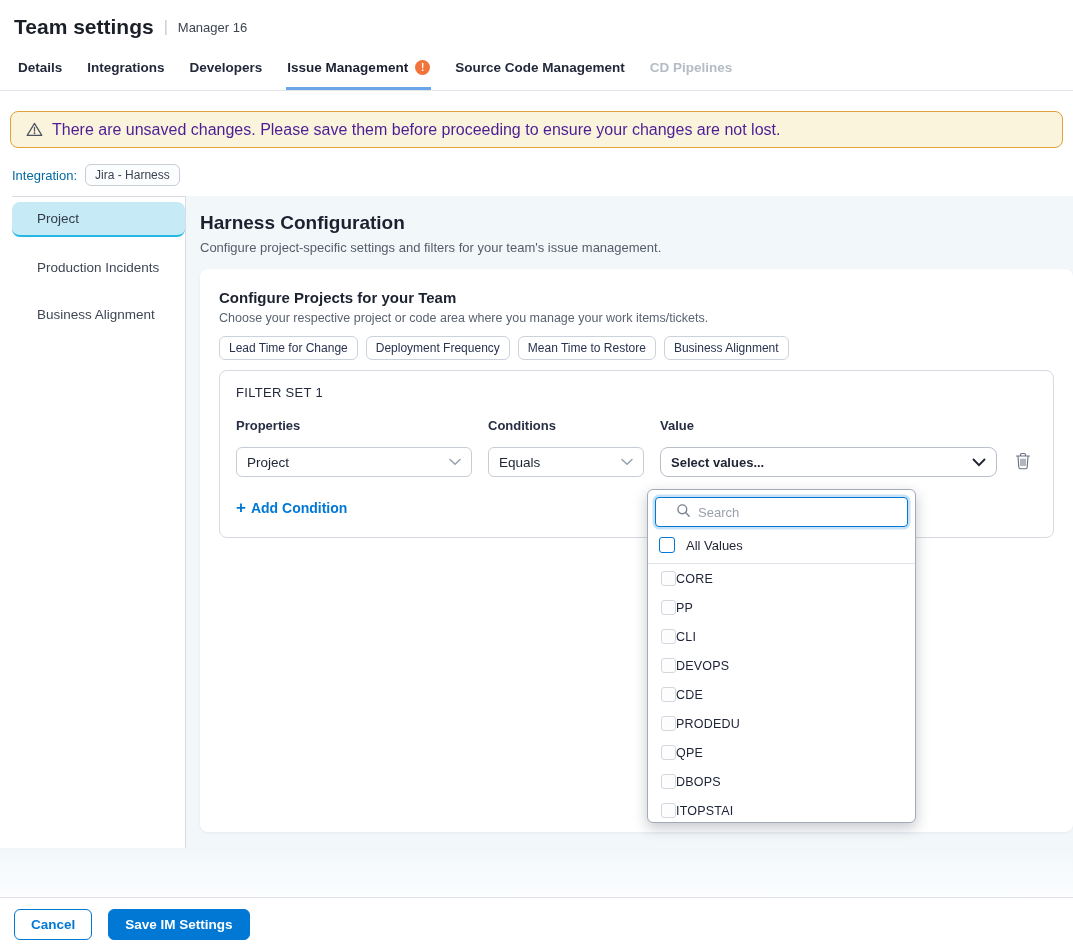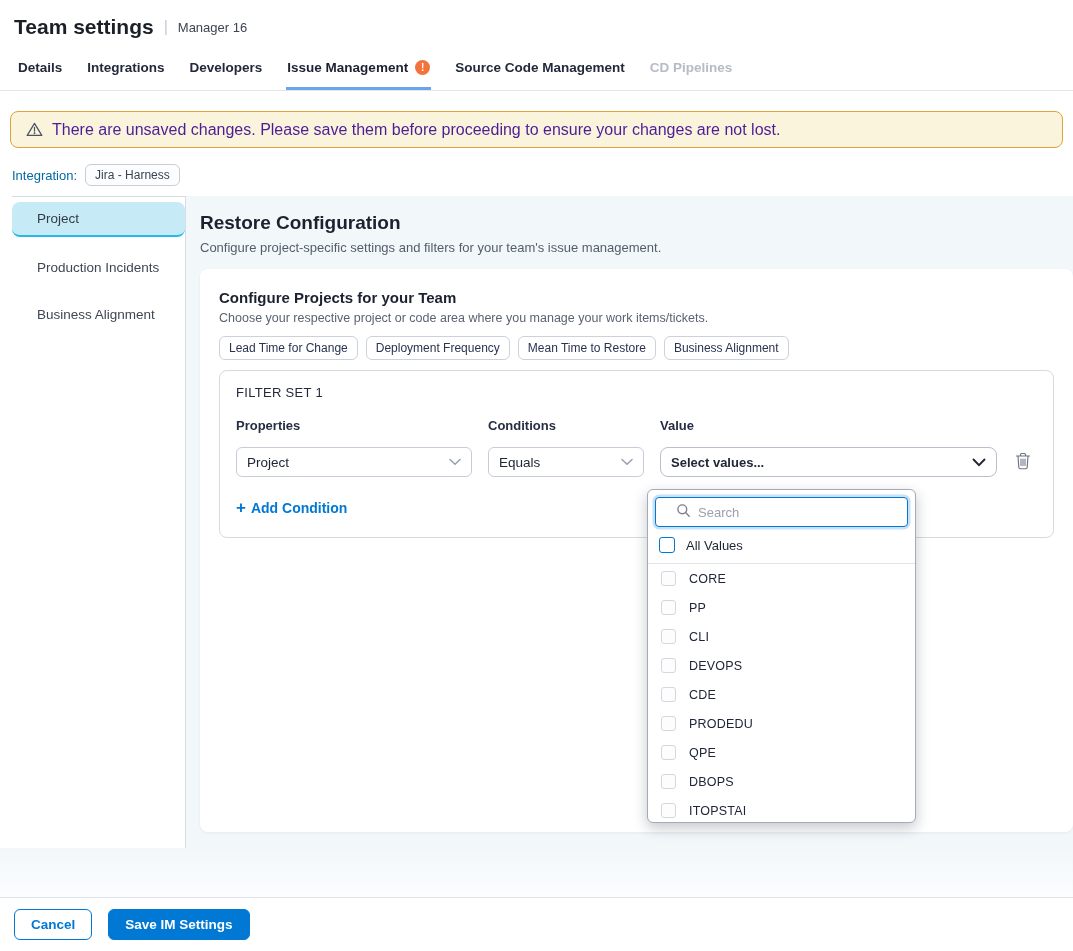--- a/index.html
+++ b/index.html
@@ -81,21 +81,21 @@
   .search-wrap input { border:none; outline:none; font-size:13px; color:#20263a; width:100%;
                        font-family:"Liberation Sans", sans-serif; background:transparent; }
   .search-wrap input::placeholder { color:#9aa1ad; }
   .allvals { display:flex; align-items:center; gap:11px; padding:4px 10px 10px 11px;
              border-bottom:1px solid #e0e3e9; cursor:pointer; }
   .allvals-label { font-size:13px; color:#1f2533; }
   .cb { display:inline-block; border-radius:3px; background:#fff; flex:0 0 auto; }
   .cb-blue { width:16px; height:16px; border:1.6px solid #0278d5; }
   .cb-gray { width:15px; height:15px; border:1px solid #d3d7de; background:#fdfdfe; }
   .options { flex:1; overflow:hidden; }
-  .opt { height:29px; display:flex; align-items:center; gap:13px; padding-left:13px; cursor:pointer; }
+  .opt { height:29px; display:flex; align-items:center; padding-left:13px; cursor:pointer; }
   .opt-label { font-size:12.5px; font-weight:500; color:#20263a; letter-spacing:.2px; }
 
   
   .spacer { flex:1; background:linear-gradient(#f2f7fa, #fbfdfe); }
   .footer { height:54px; background:#fff; border-top:1px solid #dfe3e8; display:flex; align-items:center;
             gap:16px; padding:0 14px; }
   .btn { font-family:"Liberation Sans", sans-serif; font-size:13.5px; font-weight:700; border-radius:6px;
          padding:7px 16px; cursor:pointer; }
   .btn-secondary { background:#fff; color:#0278d5; border:1.5px solid #0278d5; }
   .btn-primary { background:#0278d5; color:#fff; border:1.5px solid #0278d5; }
@@ -142,21 +142,21 @@
   <div class="body">
 
     <div class="sidebar">
       <div class="sidebar-rule"></div>
       <div class="side-item active">Project</div>
       <div class="side-item">Production Incidents</div>
       <div class="side-item">Business Alignment</div>
     </div>
 
     <div class="main">
-      <h2>Restore Configuration</h2>
+      <h2>Harness Configuration</h2>
       <div class="main-desc">Configure project-specific settings and filters for your team's issue management.</div>
 
       <div class="card">
         <h3>Configure Projects for your Team</h3>
         <div class="card-desc">Choose your respective project or code area where you manage your work items/tickets.</div>
 
         <div class="chips">
           <span class="chip">Lead Time for Change</span>
           <span class="chip">Deployment Frequency</span>
           <span class="chip">Mean Time to Restore</span>

